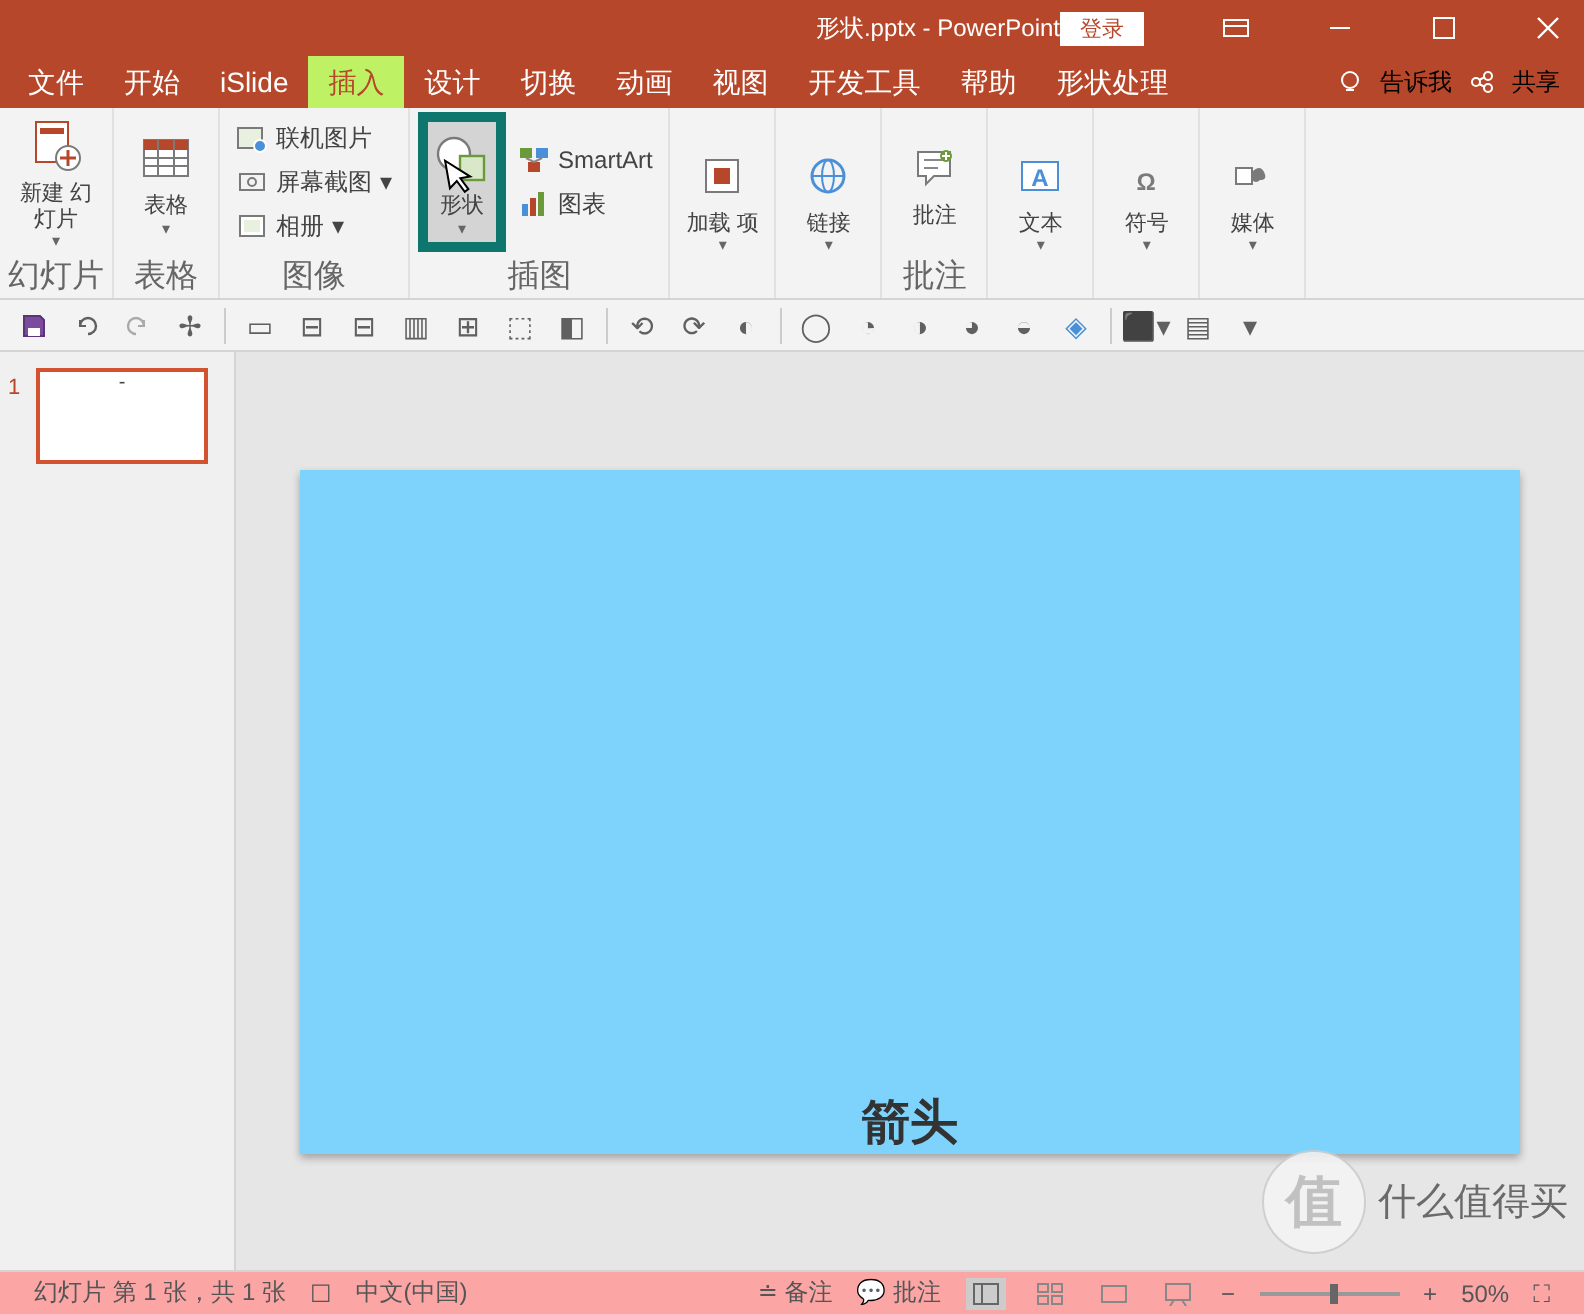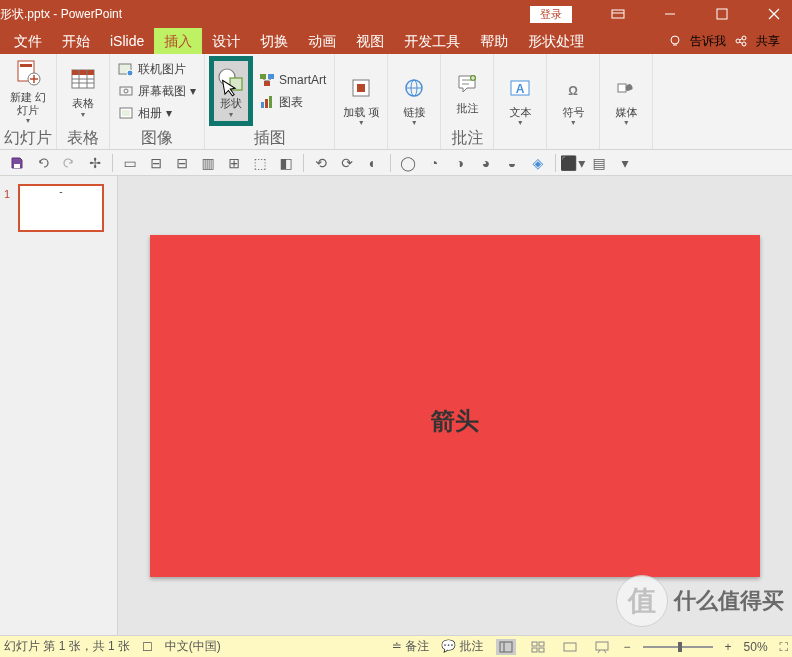--- a/index.html
+++ b/index.html
@@ -1,18 +1,18 @@
 <!DOCTYPE html>
 <html><head>
 <meta charset="utf-8">
 <style>
 *{box-sizing:border-box;margin:0;padding:0;font-family:"Microsoft YaHei","Segoe UI",sans-serif;font-size:12px;user-select:none}
 body{width:792px;height:657px;background:#e6e6e6;overflow:hidden;position:relative}
 .titlebar{height:28px;background:#b7472a;display:flex;align-items:center;color:#fff}
-.title-center{flex:1;text-align:left;font-size:12px}
+.title-center{flex:1;text-align:right;font-size:12px}
 .title-right{display:flex;align-items:center;gap:16px}
 .login-btn{background:#fff;color:#b7472a;padding:1px 10px;font-size:11px;margin-right:12px}
 .winbtn{width:36px;height:28px;display:flex;align-items:center;justify-content:center;color:#fff;font-size:12px}
 .tabbar{height:26px;background:#b7472a;display:flex;align-items:center;padding:0 4px}
 .tab{padding:0 10px;height:26px;line-height:26px;color:#fff;font-size:14px;cursor:pointer}
 .tab.active{background:#bef264;color:#b7472a}
 .tabbar-right{margin-left:auto;display:flex;align-items:center;gap:8px;padding-right:8px}
 .tabbar-right span{color:#000000;font-size:12px}
 .ribbon{height:96px;background:#f3f3f3;border-bottom:1px solid #d4d4d4;display:flex}
 .rgroup{display:flex;flex-direction:column;align-items:center;padding:2px 4px;border-right:1px solid #e1e1e1}
@@ -29,32 +29,32 @@
 .qat{height:26px;background:#f3f3f3;border-bottom:1px solid #d4d4d4;display:flex;align-items:center;padding:0 8px;gap:8px}
 .qatbtn{width:18px;height:18px;display:flex;align-items:center;justify-content:center;color:#606060;font-size:14px;cursor:pointer}
 .qatsep{width:1px;height:18px;background:#ccc}
 .workspace{display:flex;height:calc(657px - 28px - 26px - 96px - 26px - 22px);background:#e6e6e6}
 .thumbpane{width:118px;background:#f0f0f0;border-right:1px solid #d4d4d4;padding:8px 4px}
 .thumbitem{display:flex;gap:4px}
 .thumbnum{font-size:11px;color:#b7472a;width:10px;padding-top:4px}
 .thumbslide{width:86px;height:48px;background:#fff;border:2px solid #d35230;display:flex;align-items:flex-start;justify-content:center;position:relative}
 .thumbslide::after{content:"-";color:#444;font-size:10px}
 .slidearea{flex:1;display:flex;align-items:center;justify-content:center;padding:16px;position:relative}
-.slide{width:610px;height:342px;background:#ef4444;box-shadow:0 2px 4px rgba(0,0,0,0.3);display:flex;align-items:center;justify-content:center;padding-top:30px}
+.slide{width:610px;height:342px;background:#7dd3fc;box-shadow:0 2px 4px rgba(0,0,0,0.3);display:flex;align-items:flex-end;justify-content:center;padding-top:30px}
 .slide-title{font-size:24px;color:#333;font-weight:bold}
-.statusbar{height:22px;background:#fef9c3;border-top:1px solid #d4d4d4;display:flex;align-items:center;padding:0 4px;gap:12px;font-size:11px;color:#555}
+.statusbar{height:22px;background:#fca5a5;border-top:1px solid #d4d4d4;display:flex;align-items:center;padding:0 17px;gap:12px;font-size:11px;color:#555}
 .statusbar .spacer{flex:1}
 .viewbtn{width:20px;height:16px;display:flex;align-items:center;justify-content:center;color:#666;border:1px solid transparent}
 .viewbtn.active{background:#ccc}
 .zoomslider{width:70px;height:2px;background:#999;position:relative}
 .zoomslider::after{content:"";position:absolute;left:50%;top:-4px;width:4px;height:10px;background:#666}
 .cursor{position:absolute;left:9px;top:17px;font-size:16px;color:#000;pointer-events:none;transform:rotate(-10deg)}
 .watermark{position:absolute;right:8px;bottom:30px;display:flex;align-items:center;gap:6px;opacity:0.85}
 .wm-circle{width:52px;height:52px;border-radius:50%;background:#f5f5f5;border:1px solid #ccc;display:flex;align-items:center;justify-content:center;font-size:28px;color:#bbb;font-weight:bold}
-.wm-text{font-size:22px;color:#555;font-weight:bold}
+.wm-text{font-size:19px;color:#555;font-weight:normal}
 svg{display:block}
 </style>
 </head>
 <body>
 
 <div class="titlebar">
   <div class="title-center">
     <span>形状.pptx</span><span> - </span><span>PowerPoint</span>
   </div>
   <div class="title-right">

